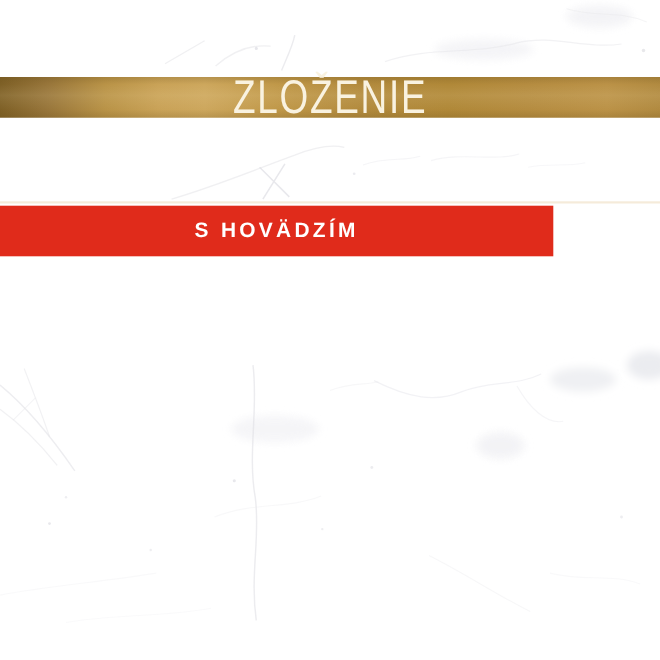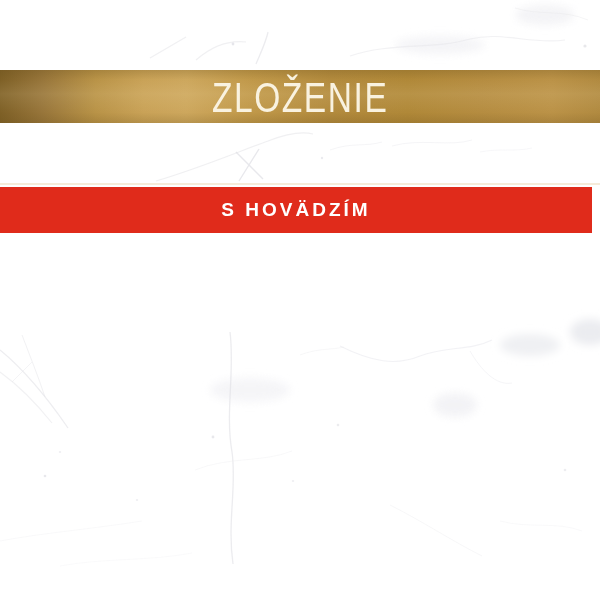--- a/index.html
+++ b/index.html
@@ -19,21 +19,21 @@
     position: absolute;
     inset: 0;
     width: 600px;
     height: 600px;
   }
   .gold-banner {
     position: absolute;
     left: 0;
     top: 70px;
     width: 600px;
-    height: 53px;
+    height: 37px;
     background:
       linear-gradient(to bottom, rgba(100,74,22,0.22) 0%, rgba(100,74,22,0) 18%, rgba(255,240,200,0.10) 45%, rgba(100,74,22,0) 80%, rgba(100,74,22,0.20) 100%),
       linear-gradient(to right,
         #7e6026 0%, #97753a 7%, #b99347 16%, #c9a257 24%,
         #cda75d 31%, #c09849 42%, #b28a3d 55%, #b08838 68%,
         #b58c40 80%, #bb9247 92%, #b18a40 100%);
     display: flex;
     align-items: center;
     justify-content: center;
   }
@@ -53,21 +53,21 @@
     top: 183px;
     width: 600px;
     height: 2px;
     background: #f3e7d4;
     opacity: 0.85;
   }
   .red-banner {
     position: absolute;
     left: 0;
     top: 187px;
-    width: 592px;
+    width: 503px;
     height: 46px;
     background: #e02b1b;
     display: flex;
     align-items: center;
     justify-content: center;
   }
   .red-banner .subtitle {
     color: #ffffff;
     font-size: 19px;
     font-weight: 700;

